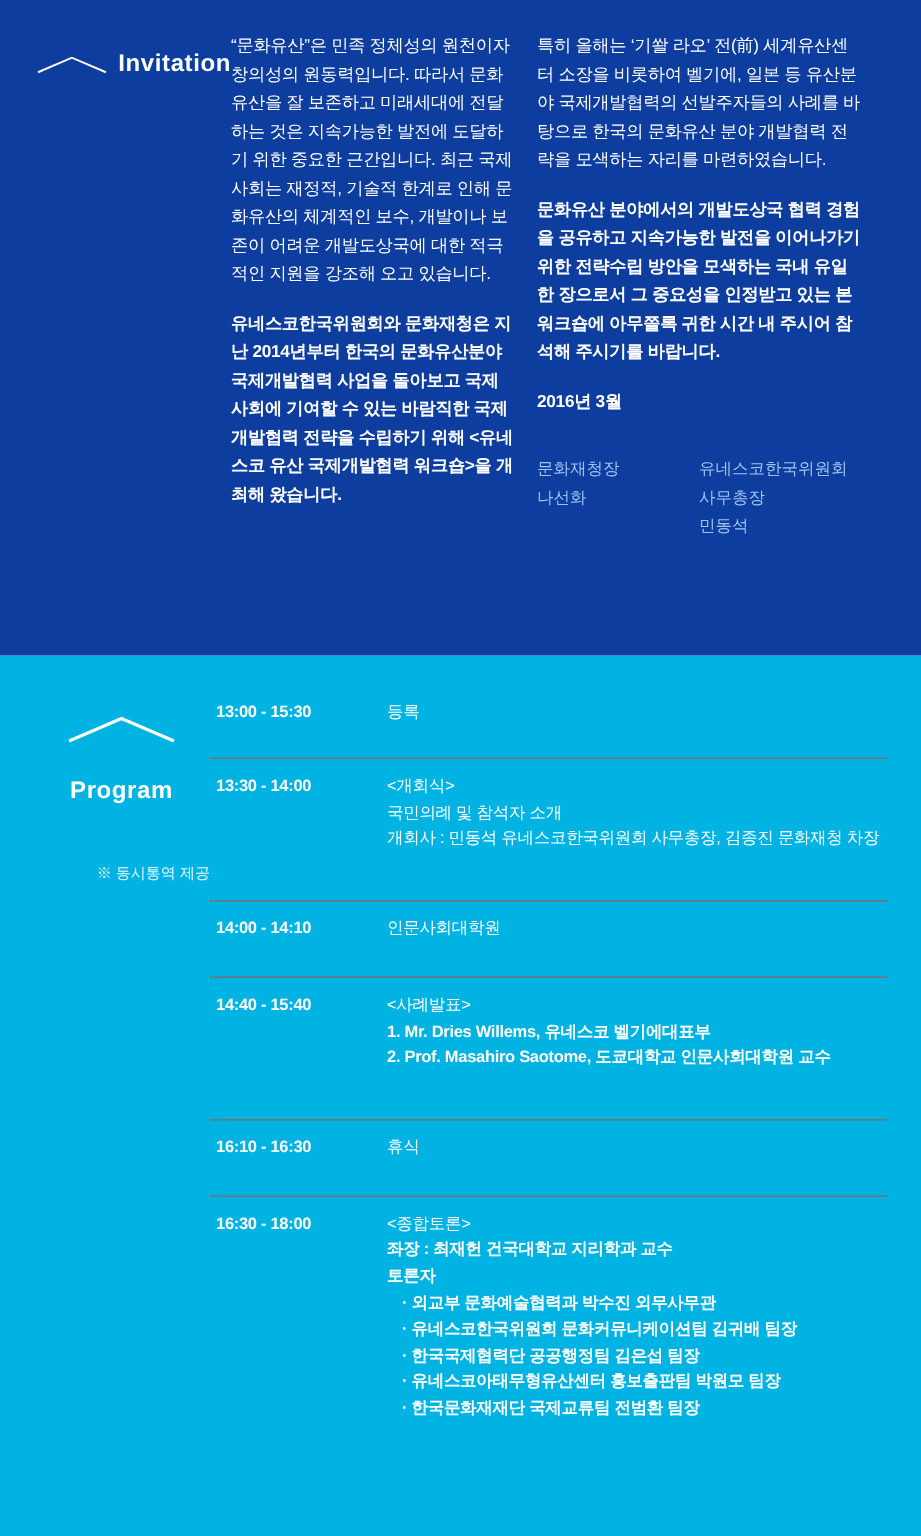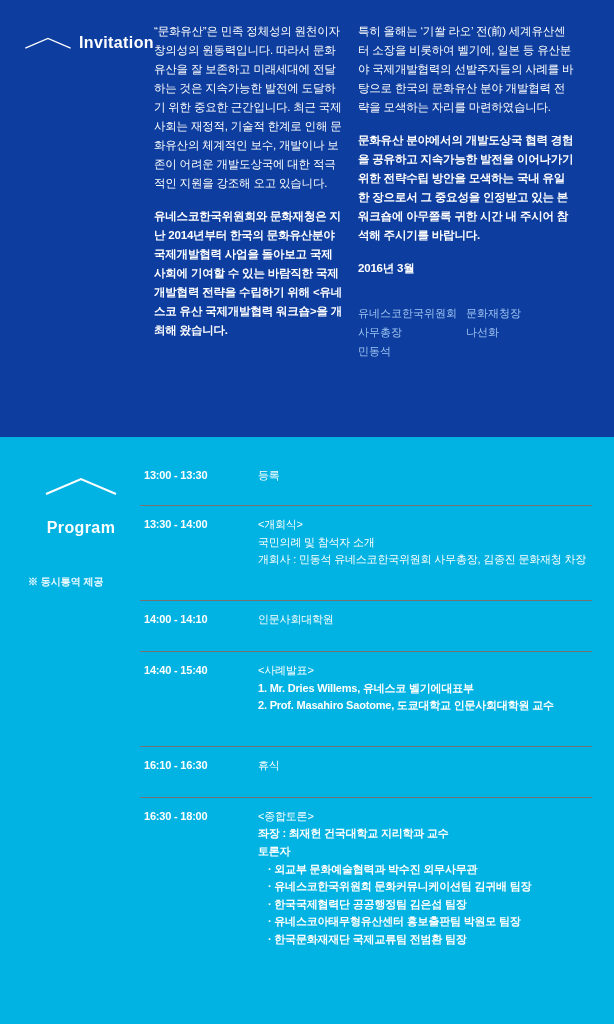--- a/index.html
+++ b/index.html
@@ -80,23 +80,22 @@
   .prog-left {
     width: 118px;
     flex: 0 0 118px;
     padding-top: 14px;
   }
   .prog-badge { display: flex; flex-direction: column; align-items: center; gap: 24px; }
   .prog-note {
     margin-top: 38px;
     font-size: 10px;
     color: #eaf9ff;
-    text-align: left;
+    text-align: right;
     padding-left: 6px;
-    font-weight: bold;
   }
   .prog-table {
     flex: 1 1 auto;
     border-collapse: collapse;
     table-layout: fixed;
   }
   .prog-table tr { vertical-align: top; }
   .prog-table td {
     border-top: 1px solid #737373;
     padding: 10px 4px 12px 4px;
@@ -132,27 +131,27 @@
         <p class="bold">유네스코한국위원회와 문화재청은 지난 2014년부터 한국의 문화유산분야 국제개발협력 사업을 돌아보고 국제사회에 기여할 수 있는 바람직한 국제개발협력 전략을 수립하기 위해 &lt;유네스코 유산 국제개발협력 워크숍&gt;을 개최해 왔습니다.</p>
       </div>
 
       <div class="inv-col">
         <p>특히 올해는 ‘기쏼 라오’ 전(前) 세계유산센터 소장을 비롯하여 벨기에, 일본 등 유산분야 국제개발협력의 선발주자들의 사례를 바탕으로 한국의 문화유산 분야 개발협력 전략을 모색하는 자리를 마련하였습니다.</p>
         <p class="bold">문화유산 분야에서의 개발도상국 협력 경험을 공유하고 지속가능한 발전을 이어나가기 위한 전략수립 방안을 모색하는 국내 유일한 장으로서 그 중요성을 인정받고 있는 본 워크숍에 아무쯜록 귀한 시간 내 주시어 참석해 주시기를 바랍니다.</p>
         <p class="date">2016년 3월</p>
 
         <div class="signatures">
           <div class="sig-block">
+            <span class="org">문화재청장</span>
+            <span class="org">나선화</span>
+          </div>
+          <div class="sig-block">
             <span class="org">유네스코한국위원회</span>
             <span class="org">사무총장</span>
             <span class="org">민동석</span>
-          </div>
-          <div class="sig-block">
-            <span class="org">문화재청장</span>
-            <span class="org">나선화</span>
           </div>
         </div>
       </div>
 
     </div>
   </section>
 
   <section class="program">
     <div class="prog-left">
       <div class="prog-badge">
@@ -160,21 +159,21 @@
           <polyline points="2,17 37,2 72,17" fill="none" stroke="#ffffff" stroke-width="2"></polyline>
         </svg>
         <div class="badge-label">Program</div>
       </div>
       <div class="prog-note">※ 동시통역 제공</div>
     </div>
 
     <table class="prog-table">
       <tbody id="program-rows">
           <tr>
-            <td class="col-time">13:00 - 13:30</td>
+            <td class="col-time">13:00 - 15:30</td>
             <td class="col-desc">
               <span class="desc-line">등록</span>
             </td>
           </tr>
           <tr>
             <td class="col-time">13:30 - 14:00</td>
             <td class="col-desc">
               <span class="desc-line">&lt;개회식&gt;</span>
               <span class="desc-line">국민의례 및 참석자 소개</span>
               <span class="desc-line">개회사 : 민동석 유네스코한국위원회 사무총장, 김종진 문화재청 차장</span>

